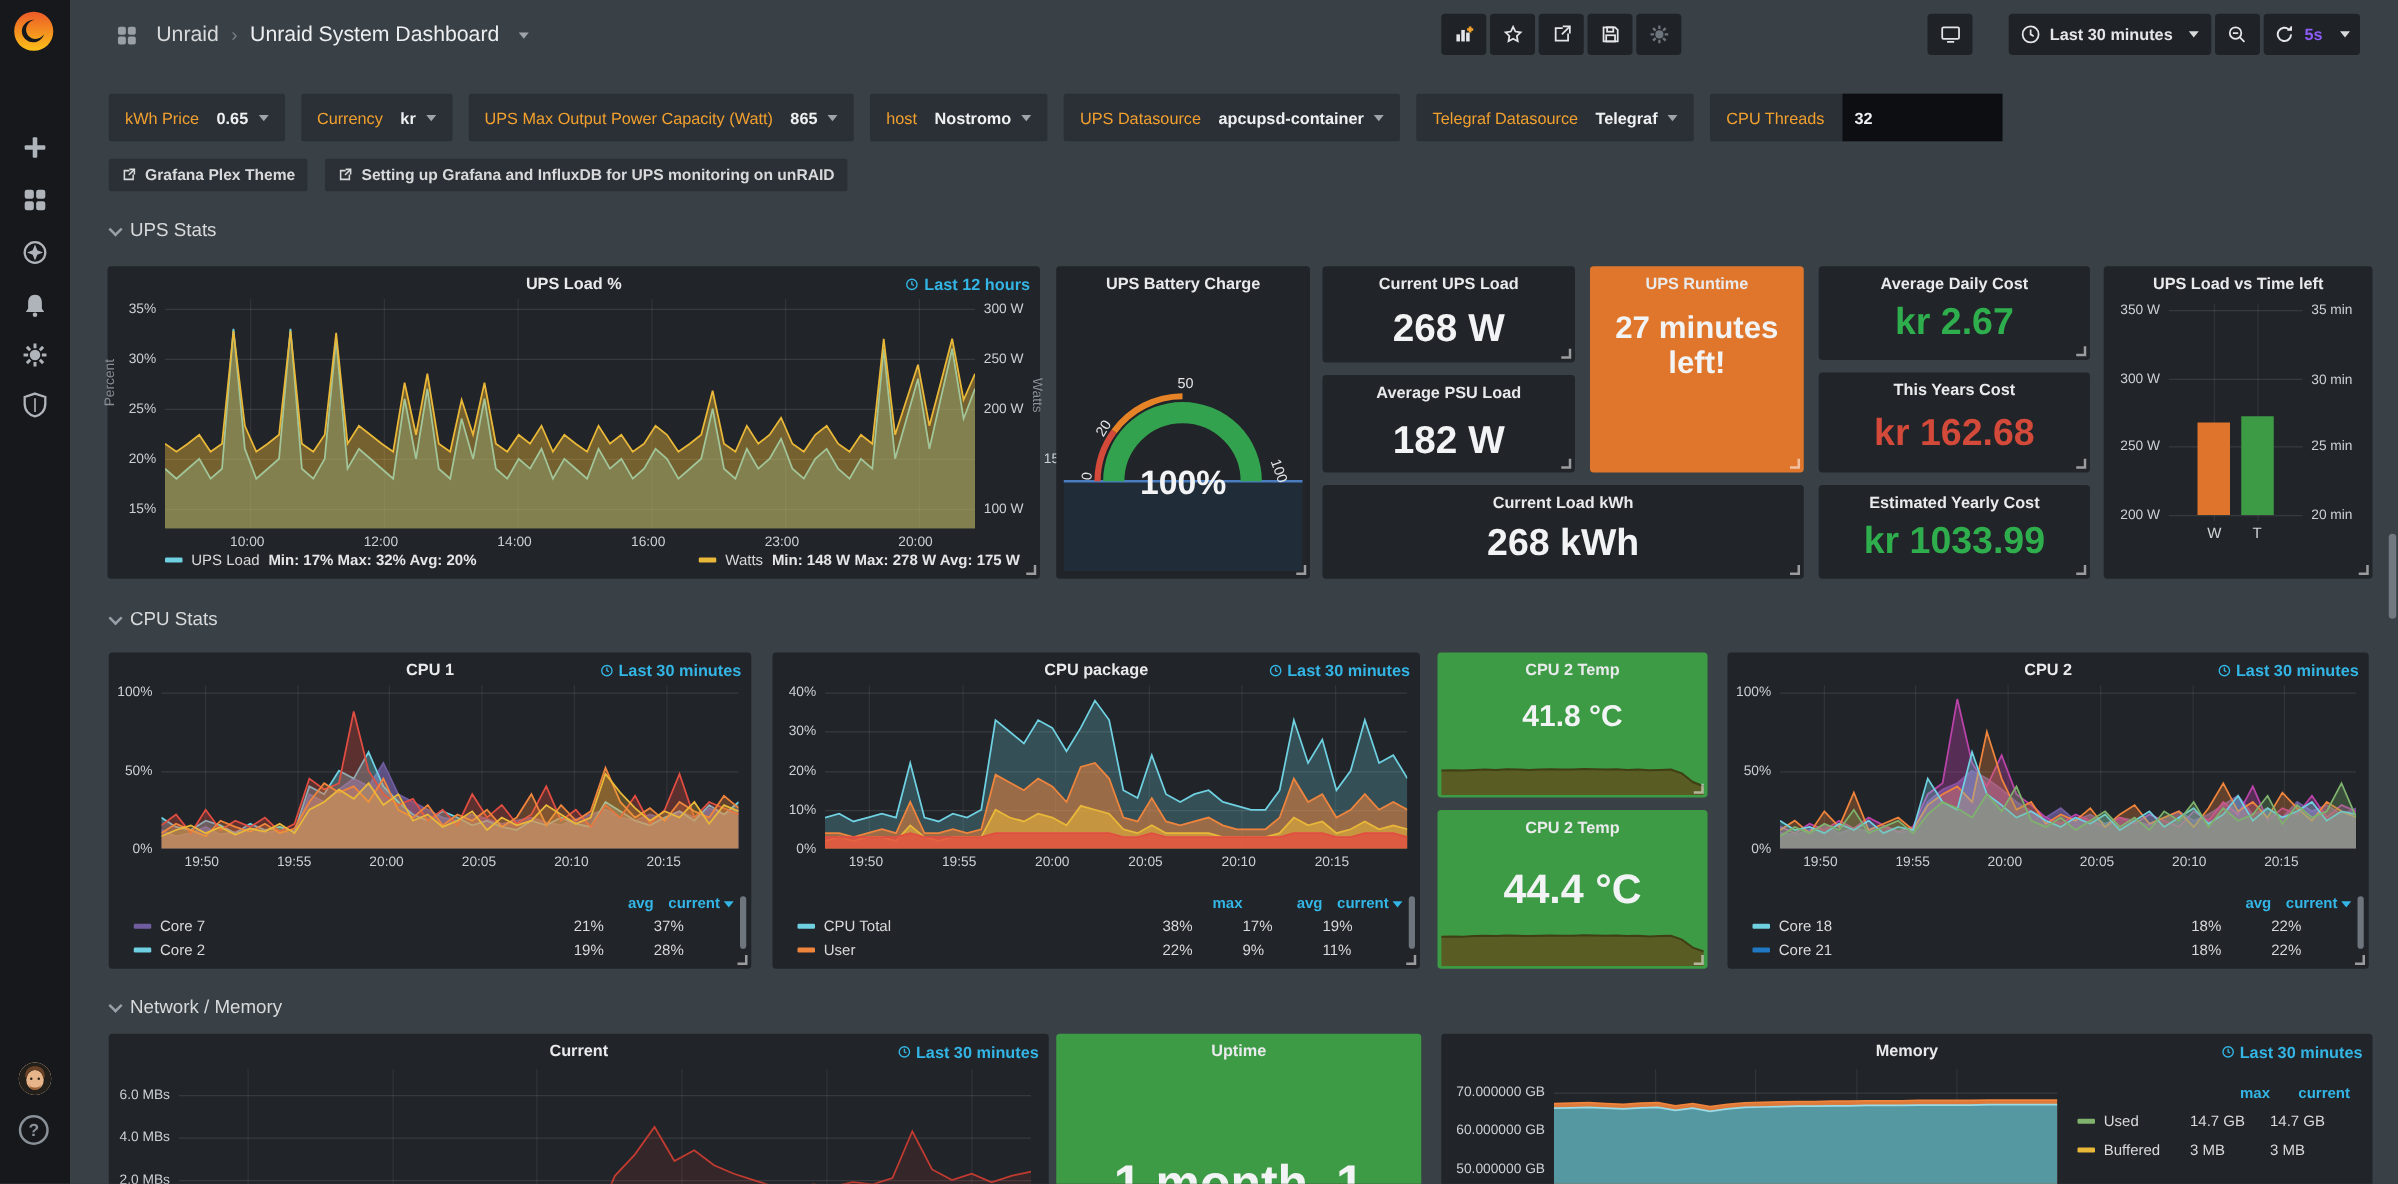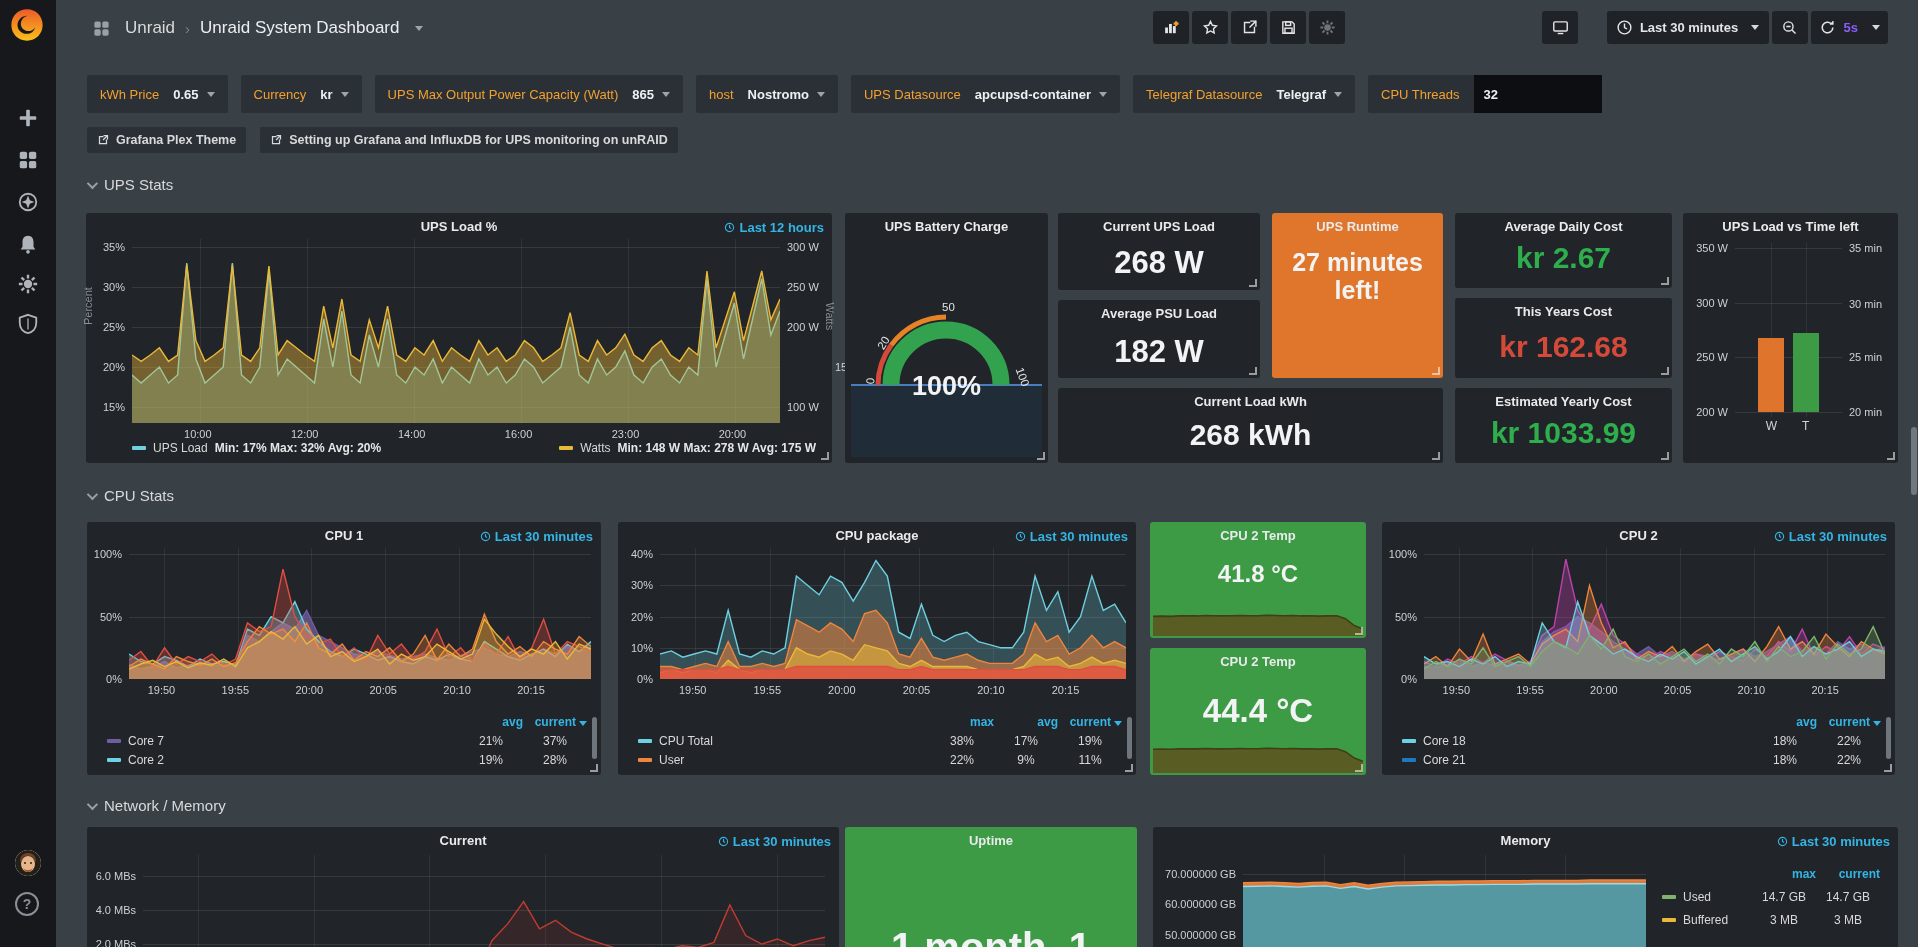--- a/index.html
+++ b/index.html
@@ -55,21 +55,21 @@
   .vline { position:absolute; top:0; bottom:0; width:1px; background:rgba(255,255,255,.07); }
   .tick { position:absolute; font-size:11px; color:#cdd1d5; white-space:nowrap; }
   .axlabel { position:absolute; font-size:11px; color:#888f96; }
   .statval { position:absolute; left:0; right:0; text-align:center; font-weight:bold; color:#f2f3f4; }
   .green-stat { color:#2fae4d; }
   .red-stat { color:#d44a3a; }
   .bigpanel-green { background:#3d9b45; }
   .bigpanel-orange { background:#e0762b; }
   .legend-table { position:absolute; font-size:12px; color:#d8d9da; display:grid; row-gap:5px; }
   .lg-h { color:#33b5e5; font-weight:bold; text-align:right; }
-  .lg-v { text-align:center; }
+  .lg-v { text-align:left; }
   .lg-name { display:flex; align-items:center; gap:7px; cursor:pointer; }
   .dash { width:14px; height:4px; border-radius:1px; flex:0 0 14px; }
   .lg-scroll { position:absolute; width:5px; border-radius:3px; background:#6e757c; }
   .sortcaret { display:inline-block; width:0; height:0; border-left:4px solid transparent; border-right:4px solid transparent; border-top:5px solid #33b5e5; margin-left:3px; }
   .pagescroll { position:absolute; right:1px; top:427px; width:6px; height:68px; background:#71787f; border-radius:3px; z-index:9; }
   .bar { position:absolute; }
   .barlab { position:absolute; font-size:12px; color:#d2d5d8; transform:translateX(-50%); }
   .gauge-label { position:absolute; font-size:11.5px; color:#e2e4e6; }
 </style>
 </head>

